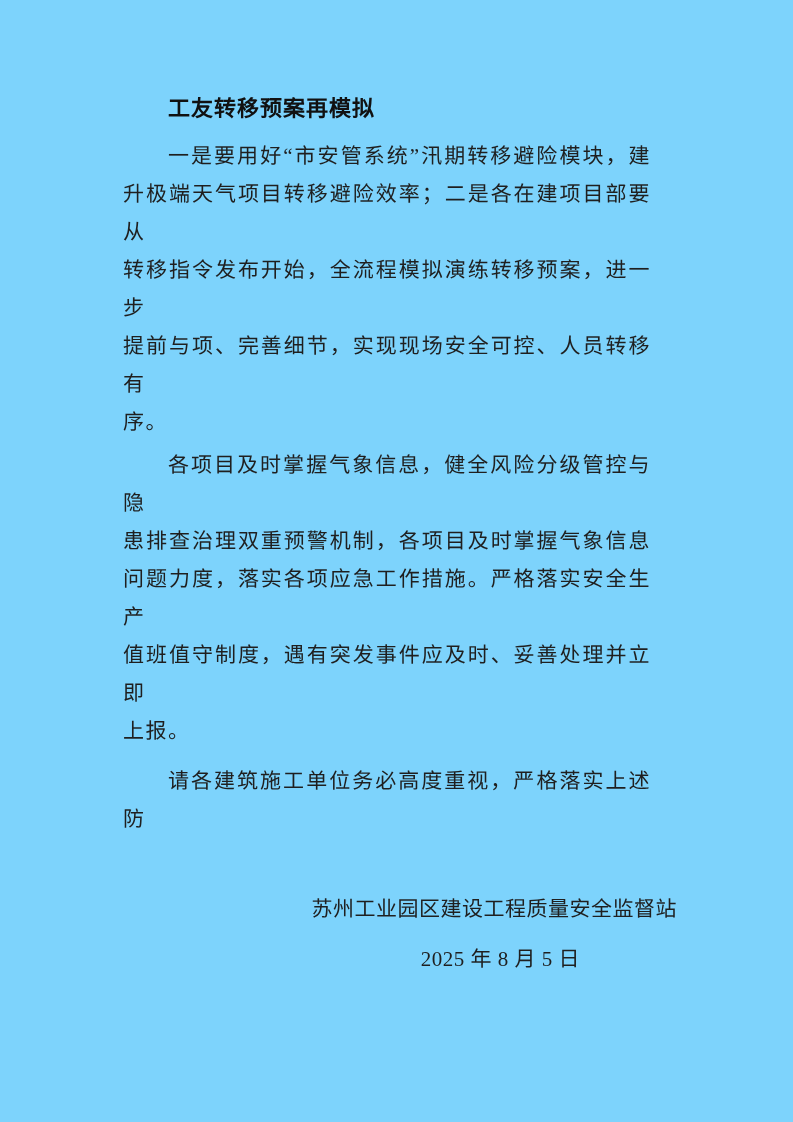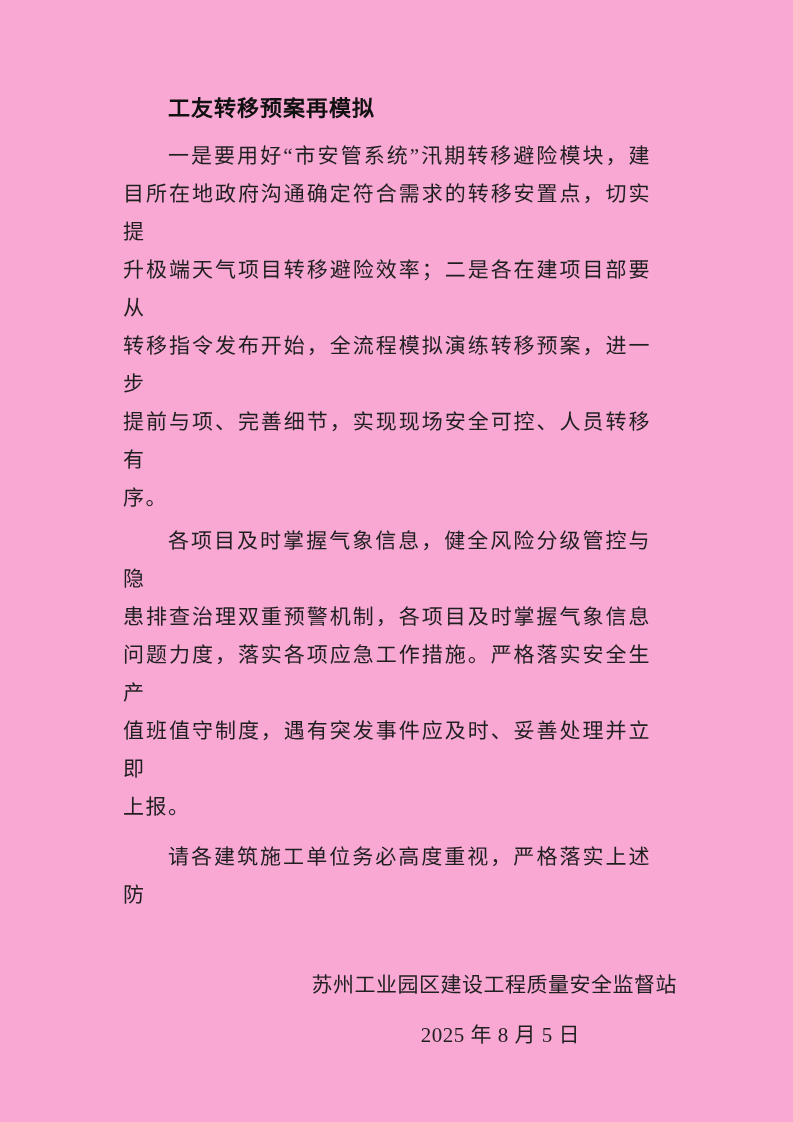--- a/index.html
+++ b/index.html
@@ -5,21 +5,21 @@
 <style>
   html, body {
     margin: 0;
     padding: 0;
     background: #ffffff;
   }
   .page {
     position: relative;
     width: 793px;
     height: 1122px;
-    background: #f9a8d4;
+    background: #7dd3fc;
     overflow: hidden;
     font-family: "Liberation Serif", "DejaVu Serif", serif;
     color: #1f1f1f;
   }
   .content {
     position: absolute;
     left: 123px;
     top: 90px;
     width: 544px;
   }
@@ -82,21 +82,20 @@
 </head>
 <body>
 
 <div class="page">
   <div class="content">
 
     <h3 class="sub-heading">工友转移预案再模拟</h3>
 
     <div class="para p1">
       <span class="line first just">一是要用好“市安管系统”汛期转移避险模块，建</span>
-      <span class="line just">目所在地政府沟通确定符合需求的转移安置点，切实提</span>
       <span class="line just">升极端天气项目转移避险效率；二是各在建项目部要从</span>
       <span class="line just">转移指令发布开始，全流程模拟演练转移预案，进一步</span>
       <span class="line just">提前与项、完善细节，实现现场安全可控、人员转移有</span>
       <span class="line">序。</span>
     </div>
 
 
     <div class="para p2">
       <span class="line first just">各项目及时掌握气象信息，健全风险分级管控与隐</span>
       <span class="line just">患排查治理双重预警机制，各项目及时掌握气象信息</span>

